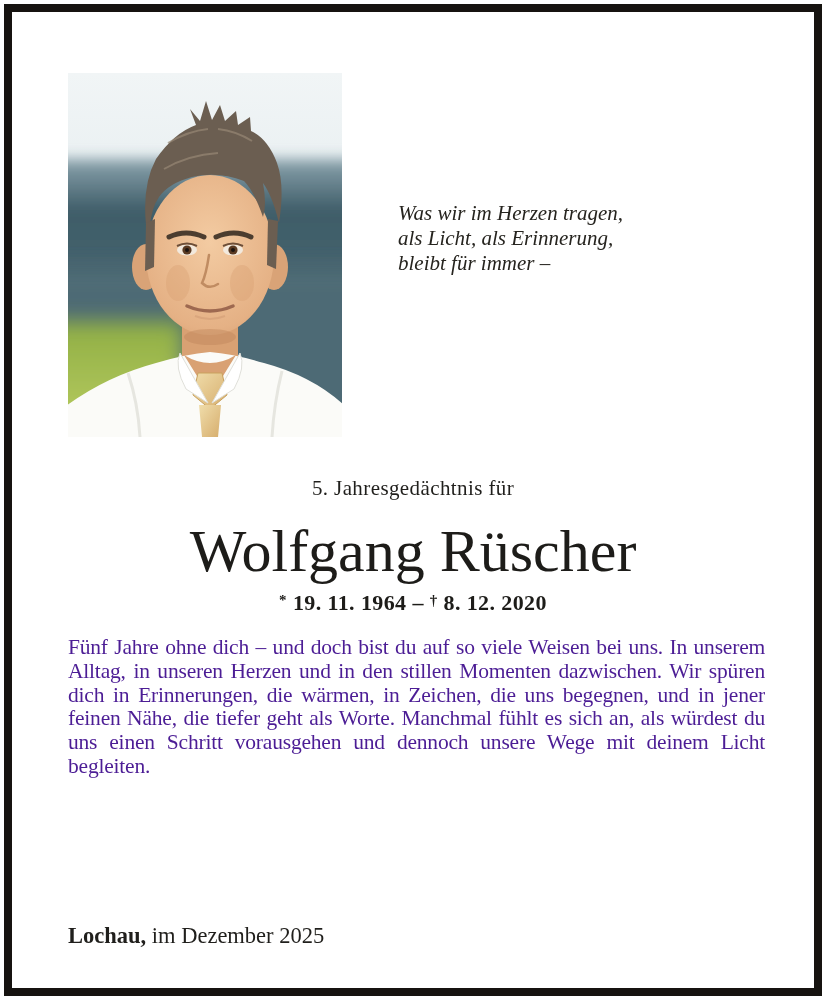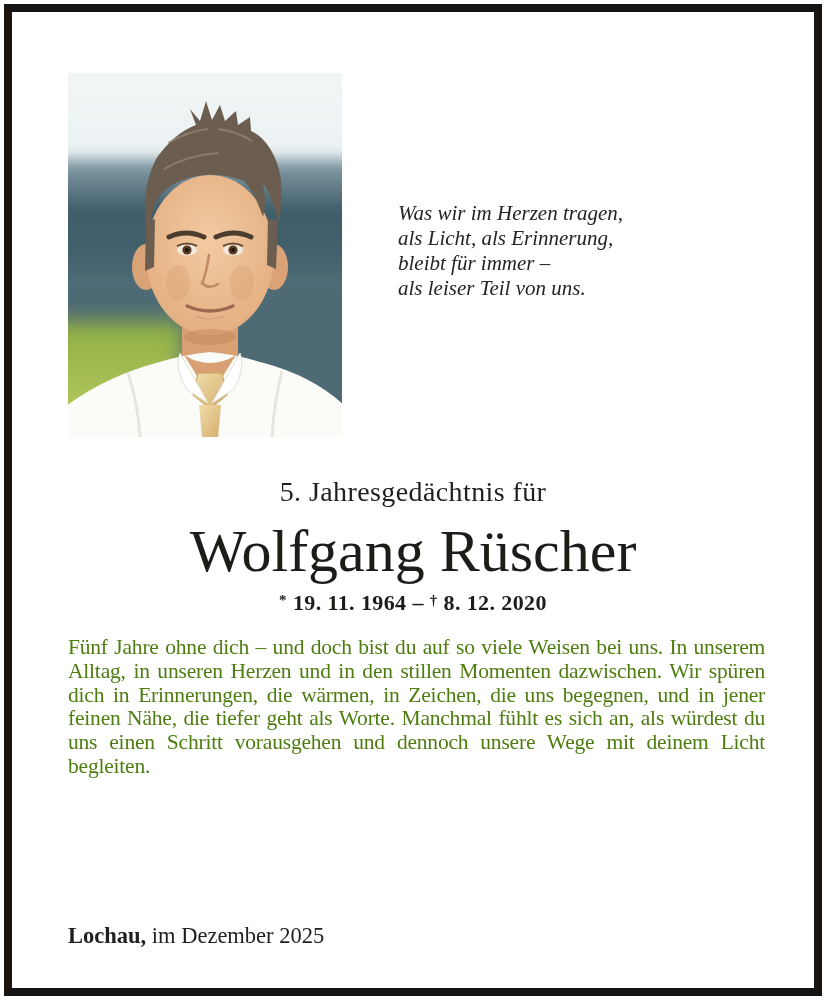--- a/index.html
+++ b/index.html
@@ -30,21 +30,21 @@
     left: 398px; top: 201px;
     font-style: italic;
     font-size: 21px;
     line-height: 25px;
     color: #26241f;
   }
   .occasion {
     position: absolute;
     left: 0; top: 476px; width: 826px;
     text-align: center;
-    font-size: 28px;
+    font-size: 21px;
     letter-spacing: 0.4px;
     color: #201f1c;
   }
   .name {
     position: absolute;
     left: 0; top: 518px; width: 826px;
     margin: 0;
     text-align: center;
     font-size: 60px;
     font-weight: normal;
@@ -65,21 +65,21 @@
   .bodytext {
     position: absolute;
     left: 68px; width: 697px;
     margin: 0;
     font-size: 21.5px;
     line-height: 23.8px;
     letter-spacing: -0.2px;
     text-align: justify;
     text-align-last: left;
     hyphens: auto;
-    color: #4d7c0f;
+    color: #4c1d95;
   }
   .p1 { top: 636px; }
   .p2 { top: 789px; }
   .closing {
     position: absolute;
     left: 398px; top: 856px;
     font-size: 22px;
     line-height: 25.5px;
     color: #201f1c;
   }
@@ -164,21 +164,20 @@
       <path d="M112,280 L140,330 L118,316 Q106,294 112,280 Z" fill="#ffffff" stroke="#e0e0da" stroke-width="1"></path>
       <path d="M172,280 L144,330 L166,316 Q178,294 172,280 Z" fill="#ffffff" stroke="#e0e0da" stroke-width="1"></path>
       <path d="M60,300 Q70,330 72,364 M214,298 Q206,330 204,364" stroke="#e6e6e0" stroke-width="3" fill="none"></path>
     </svg>
   </div>
 
   <div class="verse">
     <div>Was wir im Herzen tragen,</div>
     <div>als Licht, als Erinnerung,</div>
     <div>bleibt für immer –</div>
-    <div>als leiser Teil von uns.</div>
   </div>
 
   <div class="occasion">5. Jahresgedächtnis für</div>
 
   <h1 class="name">Wolfgang Rüscher</h1>
 
   <div class="dates">
     <span class="sym">*</span>
     <span>19. 11. 1964</span>
     <span>–</span>

